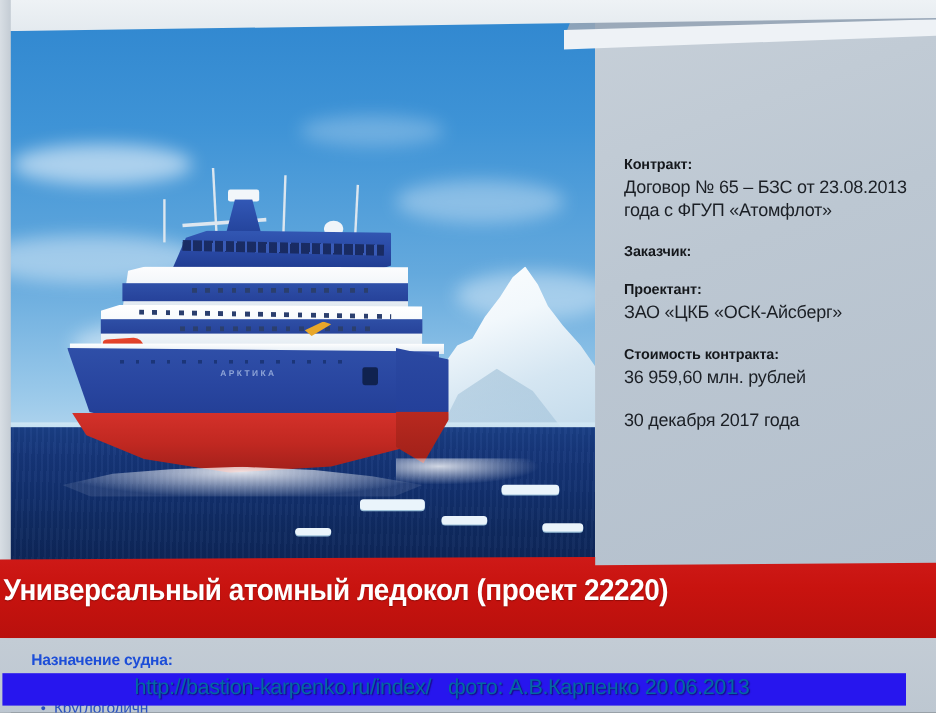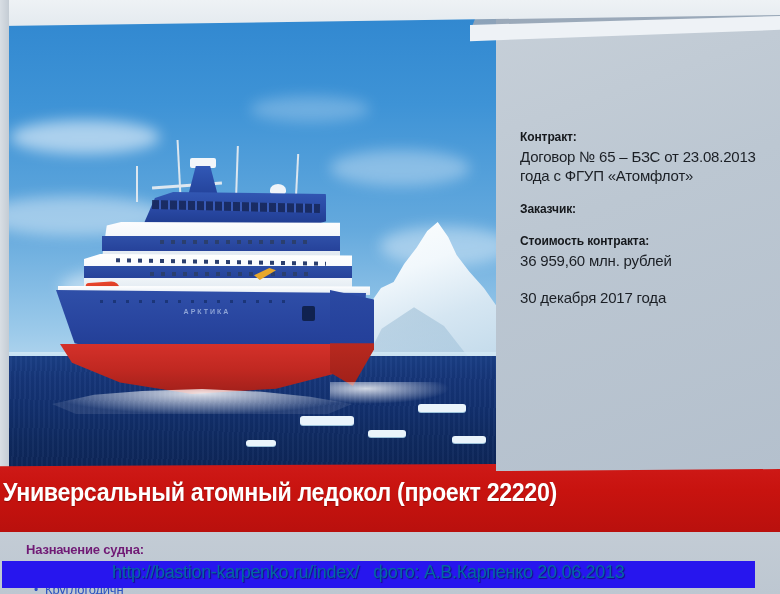--- a/index.html
+++ b/index.html
@@ -244,21 +244,21 @@
     transform:scaleX(.93);transform-origin:left center;
   }
 
   
   .bottom{
     position:absolute;left:0;top:532px;width:780px;height:62px;
     background:linear-gradient(180deg,#c3ccd5 0%,#bdc7d1 100%);
   }
   .sec-head{
     position:absolute;left:26px;top:542px;
-    font-weight:bold;font-size:13px;color:#701a75;letter-spacing:-.2px;
+    font-weight:bold;font-size:13px;color:#1d4ed8;letter-spacing:-.2px;
   }
   .bullet-row{
     position:absolute;font-size:13px;color:#2a4fbe;letter-spacing:-.2px;
     white-space:nowrap;
   }
   .b1{left:34px;top:562px;}
   .b2{left:34px;top:582px;}
   .bullet-row .dot{color:#2a4fbe;margin-right:7px;font-size:12px;}
   .bullet-row .txt{color:#2b52c0;}
 
@@ -337,20 +337,24 @@
   <div class="panel">
     <div class="panel-inner">
       <div class="field">
         <div class="lbl">Контракт:</div>
         <div class="val">Договор № 65 – БЗС от 23.08.2013 года с ФГУП «Атомфлот»</div>
       </div>
       <div class="field">
         <div class="lbl">Заказчик:</div>
       </div>
       <div class="field">
+        <div class="lbl">Проектант:</div>
+        <div class="val">ЗАО «ЦКБ «ОСК-Айсберг»</div>
+      </div>
+      <div class="field">
         <div class="lbl">Стоимость контракта:</div>
         <div class="val">36 959,60 млн. рублей</div>
       </div>
       <div class="field">
         <div class="val">30 декабря 2017 года</div>
       </div>
     </div>
   </div>
 
   <div class="topstrip2"></div>

